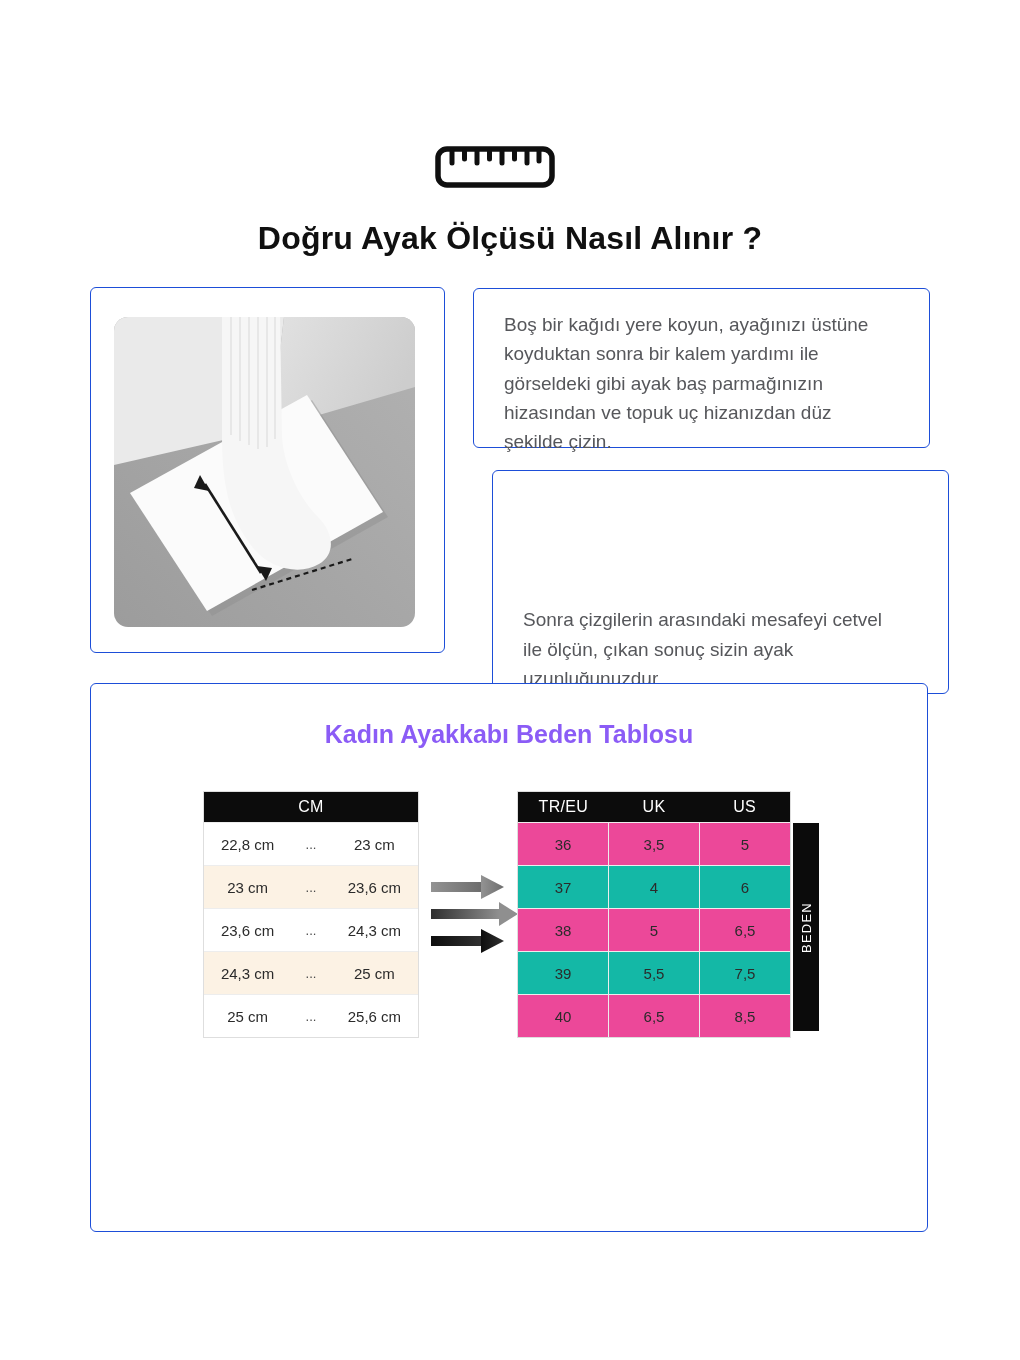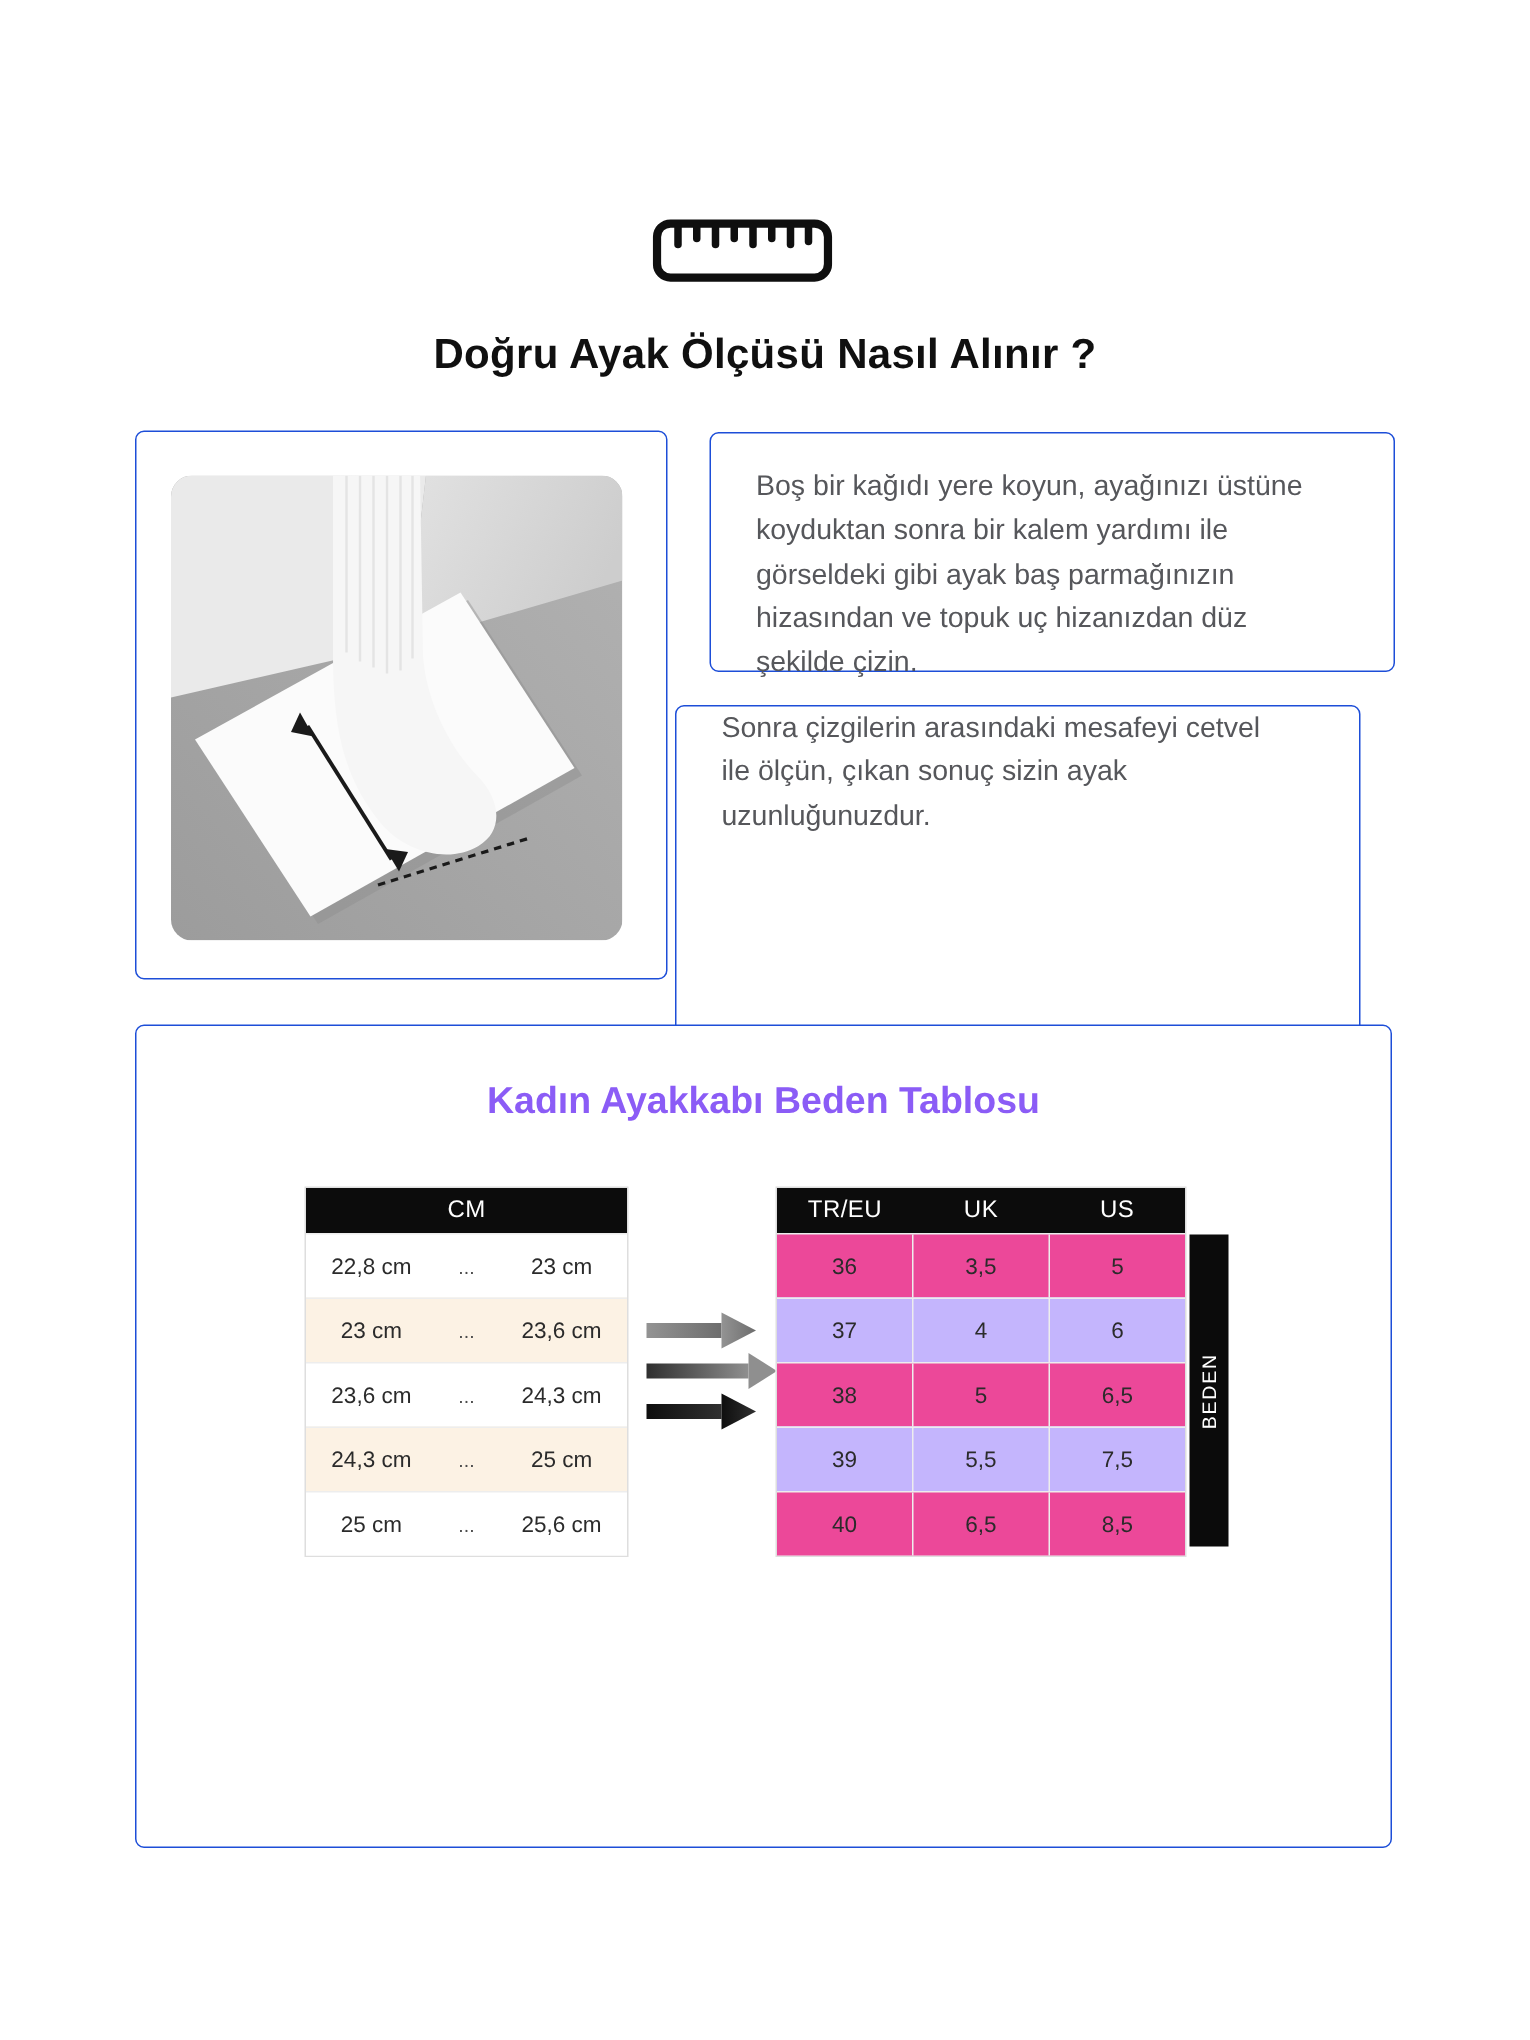--- a/index.html
+++ b/index.html
@@ -2,30 +2,30 @@
 <html><head>
 <meta charset="utf-8">
 <style>
   html,body { margin:0; padding:0; background:#ffffff; font-family:"Liberation Sans", sans-serif; }
   .page { position:relative; width:1020px; height:1360px; background:#ffffff; overflow:hidden; }
 
   .card { position:absolute; background:#ffffff; border:1px solid #1d4ed8; border-radius:6px; box-sizing:border-box; }
 
   #ruler-wrap { position:absolute; left:435px; top:146px; width:120px; height:44px; }
   #main-title { position:absolute; left:0; top:220px; width:100%; text-align:center;
-                font-size:28px; font-weight:700; color:#101010; letter-spacing:0.2px; }
+                font-size:32px; font-weight:700; color:#101010; letter-spacing:0.2px; }
 
   
   #photo-card { left:90px; top:287px; width:355px; height:366px; }
   #photo { position:absolute; left:23px; top:29px; width:301px; height:310px;
            border-radius:14px; overflow:hidden; }
 
   #box1 { left:473px; top:288px; width:457px; height:160px; }
   #box1 .txt { padding:21px 34px 0 30px; }
-  #box2 { left:450px; top:470px; width:457px; height:224px; display:flex; align-items:flex-start; }
+  #box2 { left:492px; top:470px; width:457px; height:224px; display:flex; align-items:flex-end; }
   #box2 .txt { padding:0 58px 0 30px; }
   .txt { font-size:19px; line-height:1.54; color:#56575b; }
 
   
   #table-card { left:90px; top:683px; width:838px; height:549px; }
   #size-title { position:absolute; left:0; top:36px; width:100%; text-align:center;
                 font-size:25px; font-weight:700; color:#8b5cf6; }
 
   .tbl { position:absolute; top:107px; box-sizing:border-box; border:1px solid #dedede; background:#fff; }
   .tbl-header { background:#0c0c0c; color:#ffffff; height:30px; display:flex;
@@ -36,21 +36,21 @@
             border-top:1px solid #ededed; font-size:15px; color:#2b2b2b; }
   .cm-row.alt { background:#fcf2e4; }
   .cm-row .c-from { width:88px; text-align:center; }
   .cm-row .c-sep  { width:40px; text-align:center; color:#4a4a4a; font-size:13px; }
   .cm-row .c-to   { width:88px; text-align:center; }
 
   #sz-table { left:426px; width:274px; }
   #sz-table .tbl-header { justify-content:flex-end; }
   .sz-head-cell { flex:1; text-align:center; }
   .sz-row { height:42px; display:flex; background:#ec4899; border-top:1px solid #ededed; }
-  .sz-row.alt { background:#c4b5fd; }
+  .sz-row.alt { background:#14b8a6; }
   .sz-cell { flex:1; display:flex; align-items:center; justify-content:center;
              font-size:15px; color:#2b2b2b; border-left:1px solid #ededed; }
   .sz-cell:first-child { border-left:none; }
 
   #beden-bar { position:absolute; left:702px; top:139px; width:26px; height:208px;
                background:#0b0b0b; display:flex; align-items:center; justify-content:center; }
   #beden-bar span { transform:rotate(-90deg); color:#ffffff; font-size:13px;
                     letter-spacing:1.2px; white-space:nowrap; font-weight:500; }
 
   #arrows-wrap { position:absolute; left:338px; top:190px; width:90px; height:80px; }

